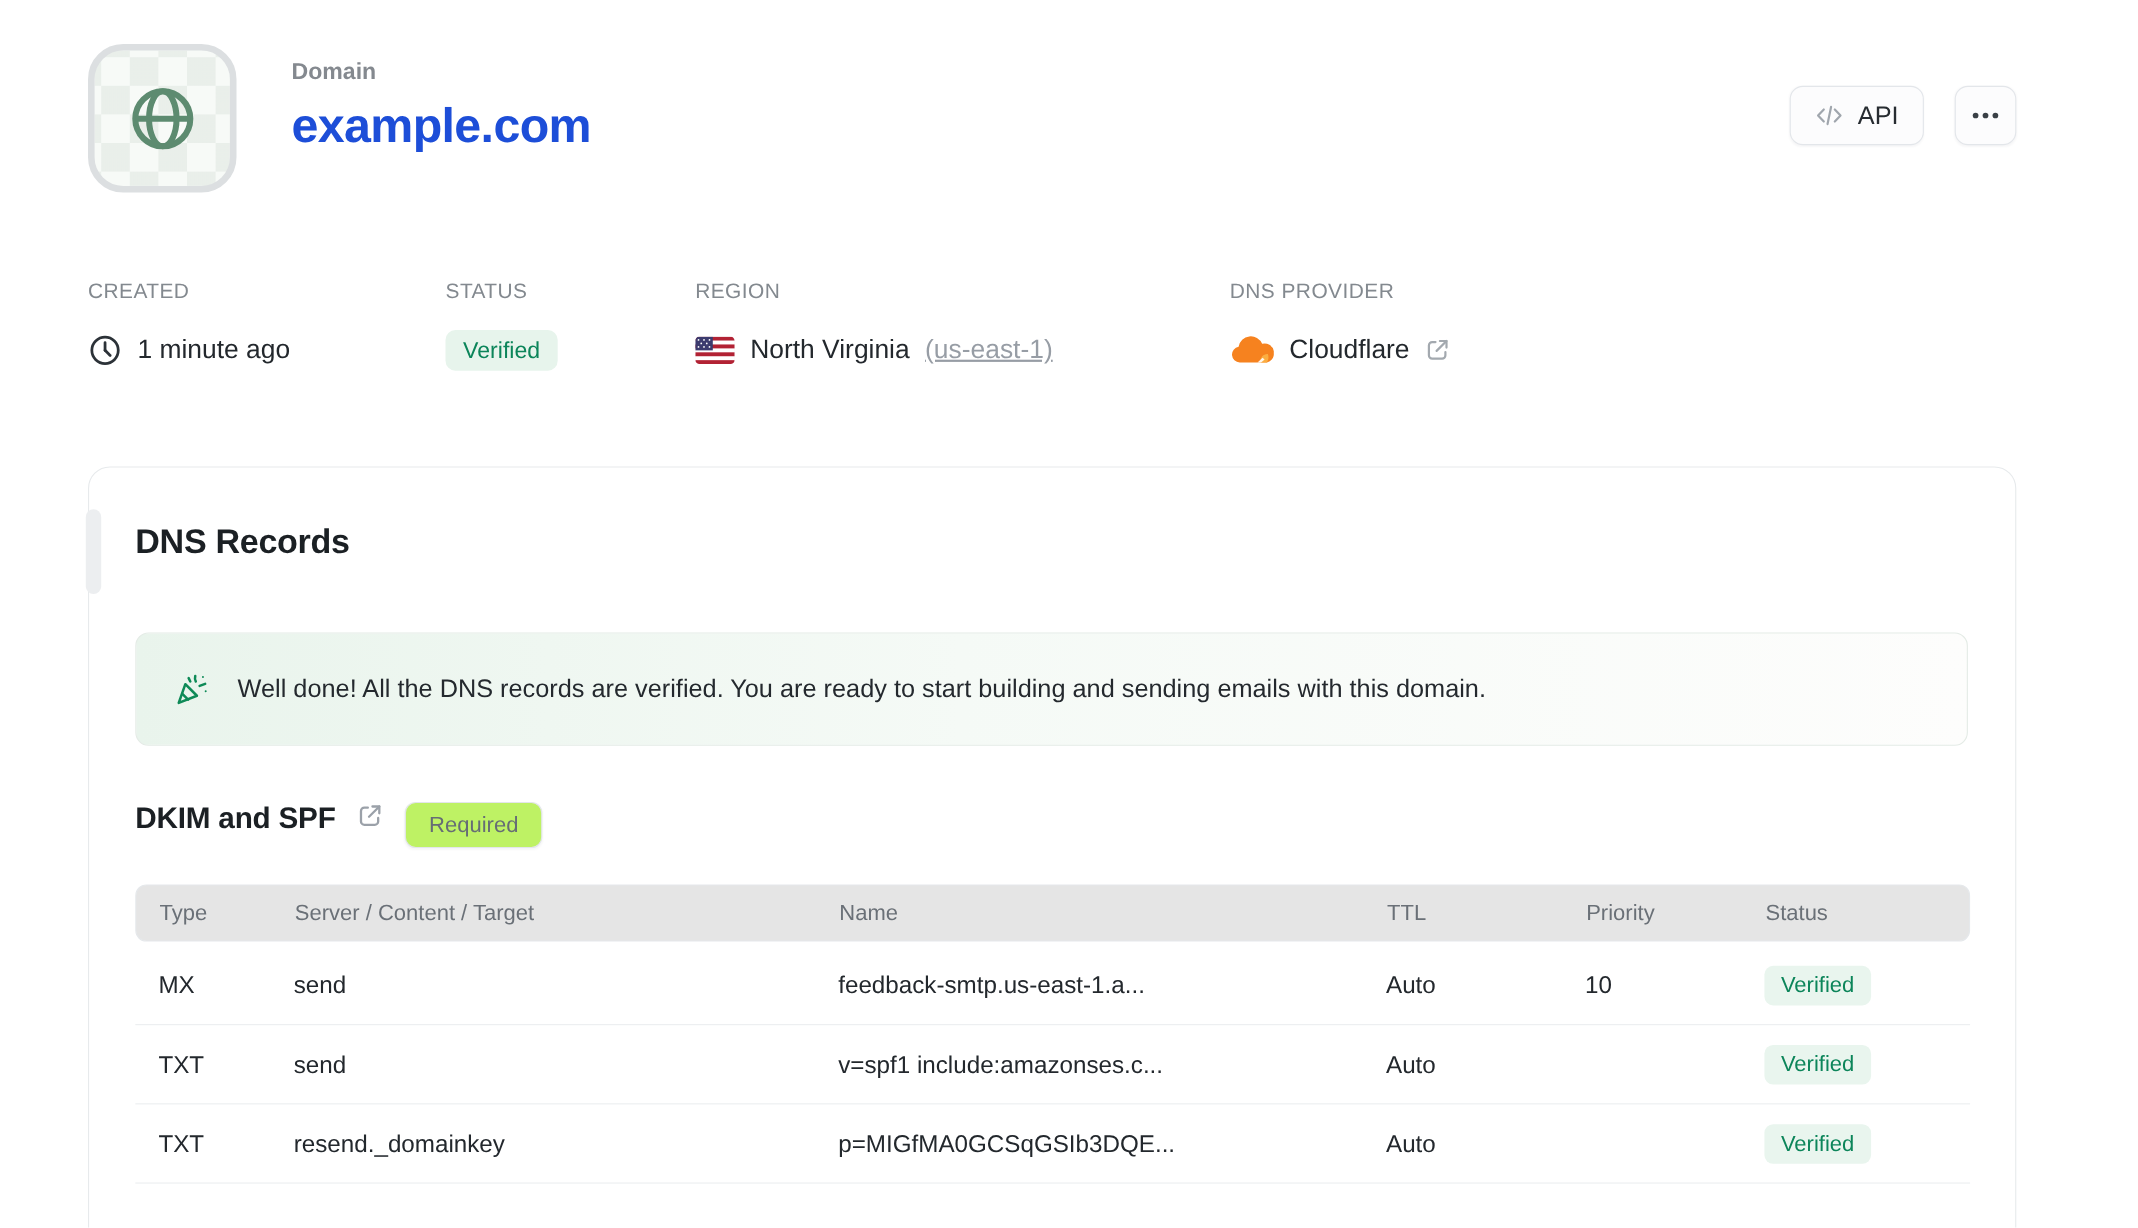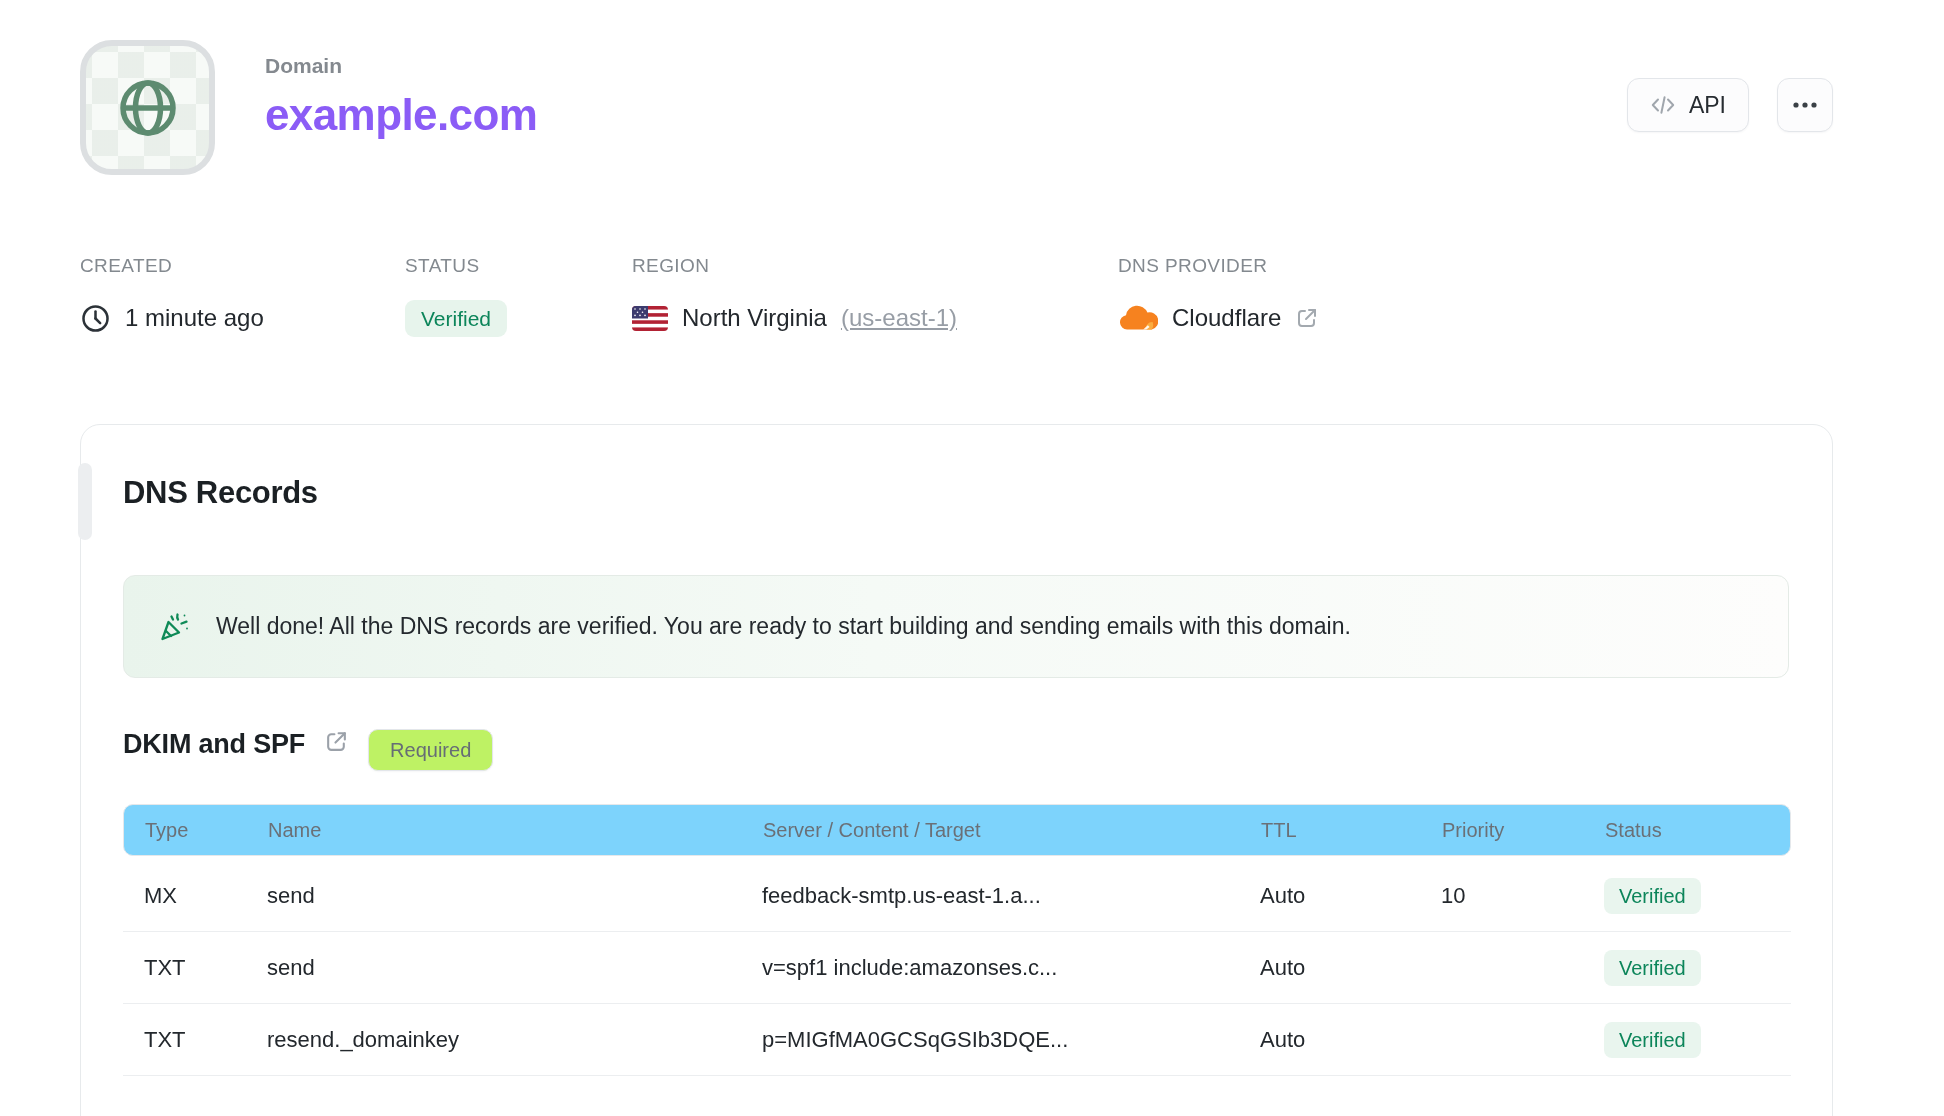--- a/index.html
+++ b/index.html
@@ -19,21 +19,21 @@
   .tile {
     width:135px; height:135px; flex:0 0 auto;
     border:6px solid #dcdfe1; border-radius:32px;
     background-color:#f7faf7;
     background-image:conic-gradient(rgba(163,180,168,0.16) 90deg, transparent 90deg 180deg, rgba(163,180,168,0.16) 180deg 270deg, transparent 270deg);
     background-size:52px 52px; background-position:6px 6px;
     display:flex; align-items:center; justify-content:center;
   }
   .id-text { padding-top:14px; }
   .kicker { font-size:21px; font-weight:600; color:#84898f; }
-  .page-title { margin-top:12px; font-size:44px; font-weight:700; color:#8b5cf6; letter-spacing:-0.6px; }
+  .page-title { margin-top:12px; font-size:44px; font-weight:700; color:#1d4ed8; letter-spacing:-0.6px; }
   .actions { display:flex; gap:28px; margin-top:38px; }
   .btn {
     height:54px; border:1px solid #e3e6ea; border-radius:12px;
     background:#fcfcfd; box-shadow:0 1px 2px rgba(16,24,40,0.04);
     display:flex; align-items:center; gap:13px; padding:16px 22px;
     font-size:23px; color:#272c31; cursor:pointer;
   }
   .btn-more { width:56px; justify-content:center; padding:0; }
 
   
@@ -75,21 +75,21 @@
   }
 
   
   .table { margin-top:33px; width:1668px; }
   .thead, .trow {
     display:grid;
     grid-template-columns:123px 495px 498px 181px 163px 1fr;
     align-items:center; padding:0 21px;
   }
   .thead {
-    height:52px; background:#7dd3fc; border:1px solid #e5e8eb; border-radius:10px;
+    height:52px; background:#e5e5e5; border:1px solid #e5e8eb; border-radius:10px;
     font-size:20px; font-weight:500; color:#6a7077; margin-bottom:4px;
   }
   .trow { height:72px; border-bottom:1px solid #eceef0; font-size:22px; color:#23282d; }
   .badge-verified {
     justify-self:start; background:#e9f5ee; color:#0c855a;
     font-size:20px; font-weight:500; padding:8px 15px; border-radius:8px; line-height:1;
   }
 
   .icon { flex:0 0 auto; display:inline-flex; }
 </style>
@@ -238,22 +238,22 @@
           <path d="M14 4 h6 v6"></path>
           <path d="M20 4 l-9 9"></path>
         </svg>
       </span>
       <span class="pill-required">Required</span>
     </div>
 
     <div class="table">
       <div class="thead">
         <div>Type</div>
+        <div>Server / Content / Target</div>
         <div>Name</div>
-        <div>Server / Content / Target</div>
         <div>TTL</div>
         <div>Priority</div>
         <div>Status</div>
       </div>
 
       <div class="trow">
         <div>MX</div>
         <div>send</div>
         <div>feedback-smtp.us-east-1.a...</div>
         <div>Auto</div>

